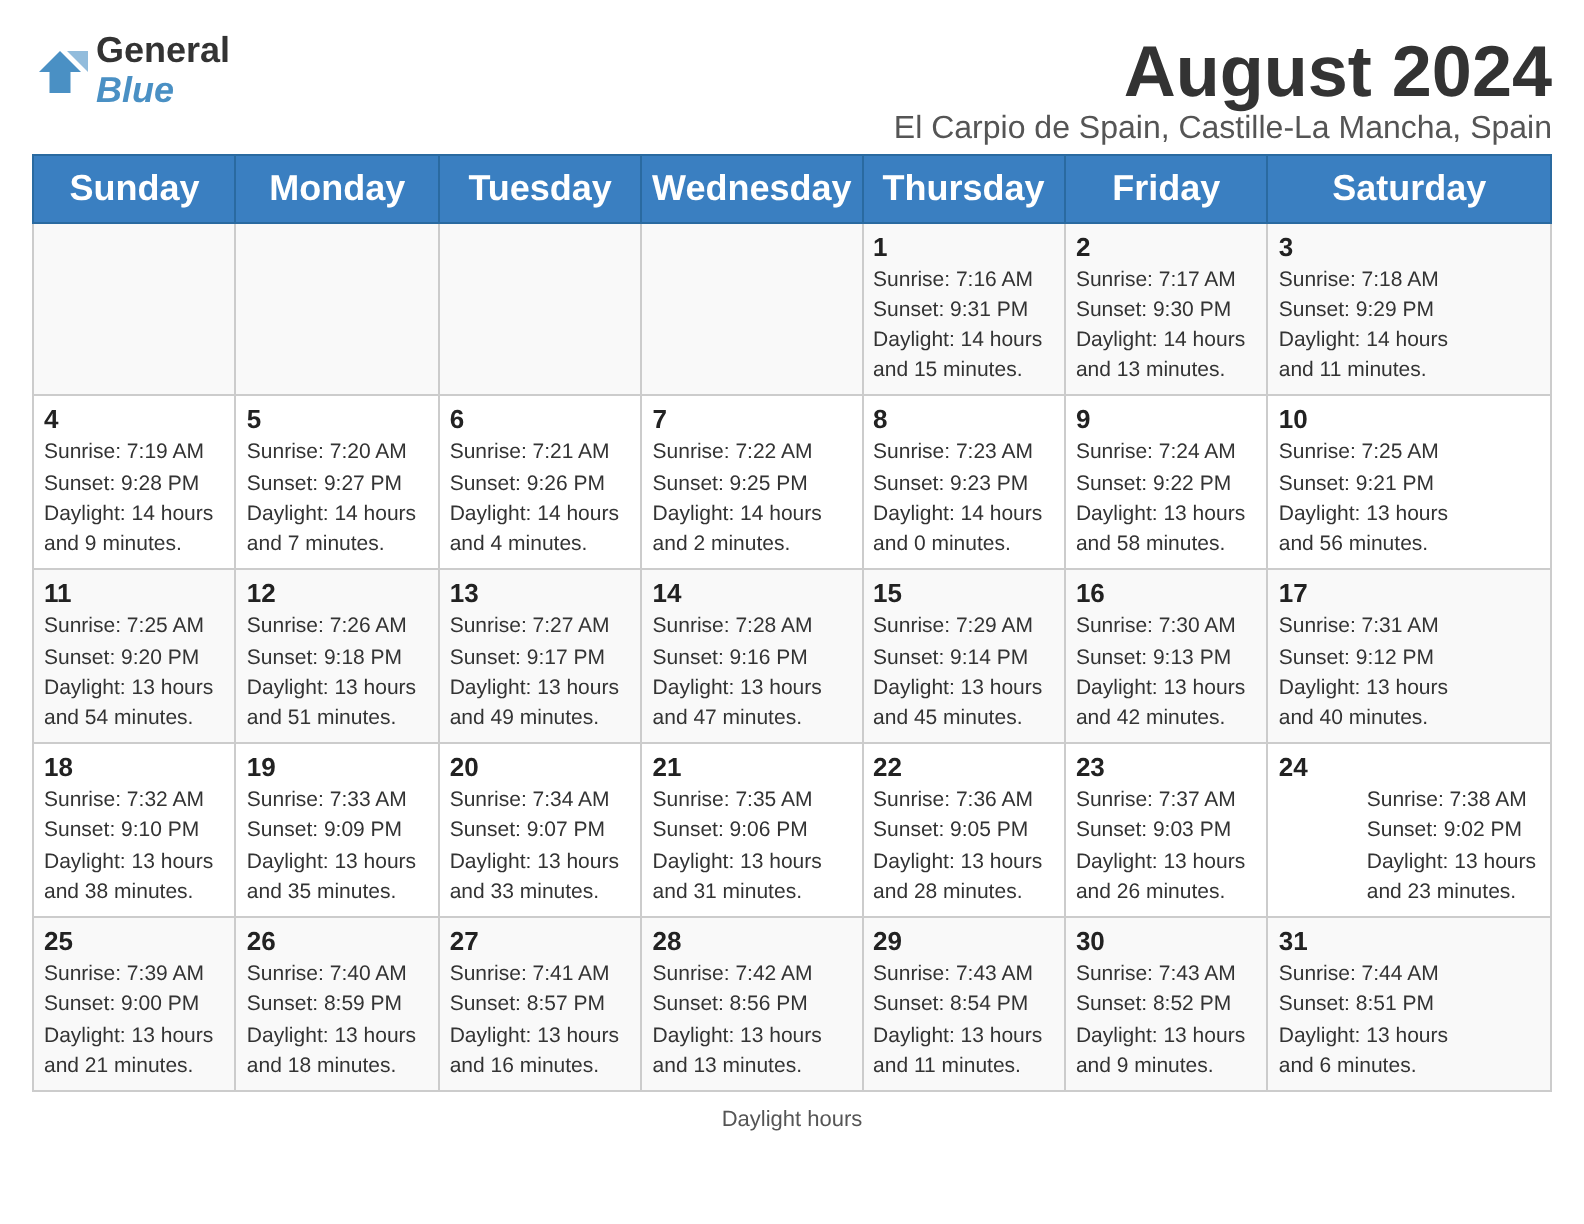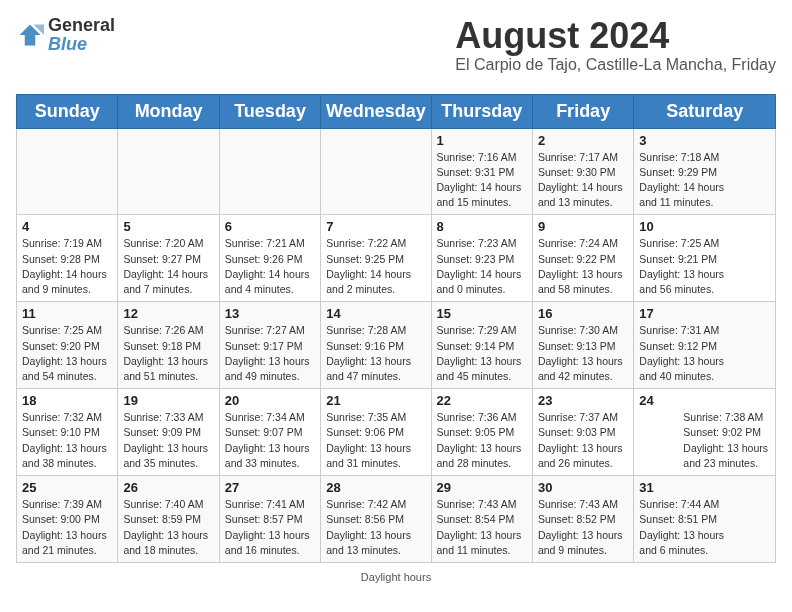--- a/index.html
+++ b/index.html
@@ -7,21 +7,21 @@
       font-family: Arial, sans-serif;
       background: #fff;
       width: 792px;
       min-height: 612px;
       padding: 16px;
     }
     .header-area {
       display: flex;
       justify-content: space-between;
       align-items: flex-start;
-      margin-bottom: 20px;
+      margin-bottom: 3px;
       gap: 48px;
     }
     .logo {
       display: flex;
       align-items: center;
       gap: 4px;
     }
     .logo-text-general {
       font-size: 18px;
       font-weight: bold;
@@ -33,21 +33,21 @@
       font-weight: bold;
       color: #4a90c4;
       line-height: 1;
       font-style: italic;
     }
     .logo-icon {
       width: 28px;
       height: 28px;
     }
     .title-area {
-      text-align: left;
+      text-align: right;
     }
     .main-title {
       font-size: 36px;
       font-weight: bold;
       color: #333;
       line-height: 1.1;
     }
     .subtitle {
       font-size: 16px;
       color: #555;
@@ -119,21 +119,21 @@
         <polygon points="20,4 32,4 32,16" fill="#4a90c4" opacity="0.6"></polygon>
       </svg>
       <div>
         <span class="logo-text-general">General</span><br>
         <span class="logo-text-blue">Blue</span>
       </div>
     </div>
   </div>
   <div class="title-area">
     <div class="main-title">August 2024</div>
-    <div class="subtitle">El Carpio de Tajo, Castille-La Mancha, Friday</div>
+    <div class="subtitle">El Carpio de Spain, Castille-La Mancha, Spain</div>
   </div>
 </div>
 
 <table class="calendar">
   <thead>
     <tr>
     <th>Sunday</th>
         <th>Monday</th>
         <th>Tuesday</th>
         <th>Wednesday</th>

